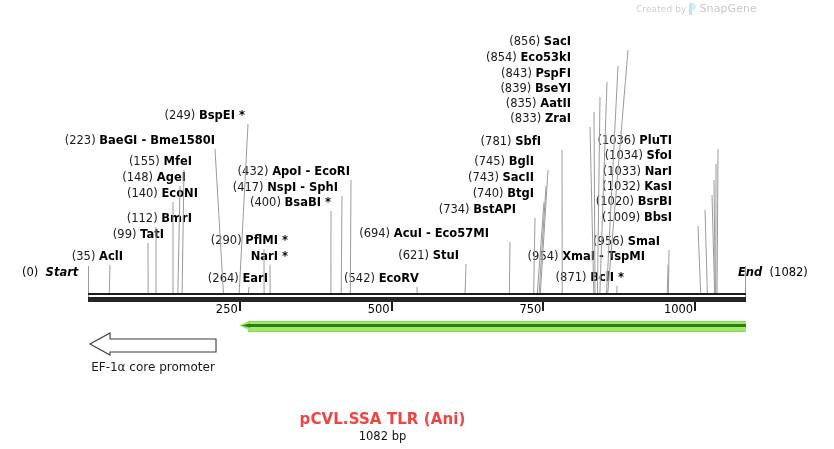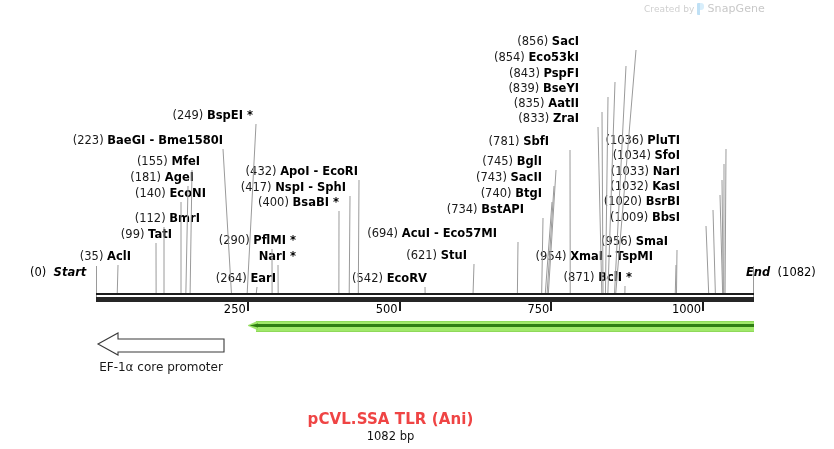--- a/index.html
+++ b/index.html
@@ -2,21 +2,21 @@
 <html><head>
 <meta charset="utf-8">
 <style>
   html,body{margin:0;padding:0;}
   body{
     width:834px;height:449px;position:relative;overflow:hidden;
     background:#ffffff;
     font-family:"DejaVu Sans","Liberation Sans",sans-serif;
     -webkit-font-smoothing:antialiased;
   }
-  .map{position:absolute;left:8px;top:0;width:765px;height:449px;}
+  .map{position:absolute;left:0;top:0;width:765px;height:449px;}
 
   
   .watermark{
     position:absolute;right:8px;top:2px;display:flex;align-items:center;gap:3px;
     font-size:9px;color:#cfcfcf;letter-spacing:.1px;white-space:nowrap;
   }
   .watermark .sg-name{font-size:11px;color:#c8c8c8;font-weight:400;}
   .sg-logo{width:7px;height:12px;position:relative;display:inline-block;}
   .sg-logo i{position:absolute;display:block;background:#bfe0f5;}
   .sg-logo i.a{left:0;top:0;width:3px;height:12px;border-radius:1px 0 0 1px;}
@@ -95,21 +95,21 @@
       <div class="lbl rt" style="left: 571px; top: 97px;"><span class="pos">(835) </span><span>AatII</span></div>
       <div class="lbl rt" style="left: 571px; top: 112px;"><span class="pos">(833) </span><span>ZraI</span></div>
       <div class="lbl rt" style="left: 245px; top: 109px;"><span class="pos">(249) </span><span>BspEI *</span></div>
       <div class="lbl rt" style="left: 215px; top: 134px;"><span class="pos">(223) </span><span>BaeGI - Bme1580I</span></div>
       <div class="lbl rt" style="left: 541px; top: 135px;"><span class="pos">(781) </span><span>SbfI</span></div>
       <div class="lbl rt" style="left: 672px; top: 134px;"><span class="pos">(1036) </span><span>PluTI</span></div>
       <div class="lbl rt" style="left: 672px; top: 149px;"><span class="pos">(1034) </span><span>SfoI</span></div>
       <div class="lbl rt" style="left: 192px; top: 155px;"><span class="pos">(155) </span><span>MfeI</span></div>
       <div class="lbl rt" style="left: 534px; top: 155px;"><span class="pos">(745) </span><span>BglI</span></div>
       <div class="lbl rt" style="left: 672px; top: 165px;"><span class="pos">(1033) </span><span>NarI</span></div>
-      <div class="lbl rt" style="left: 186px; top: 171px;"><span class="pos">(181) </span><span>AgeI</span></div>
+      <div class="lbl rt" style="left: 186px; top: 171px;"><span class="pos">(148) </span><span>AgeI</span></div>
       <div class="lbl rt" style="left: 350px; top: 165px;"><span class="pos">(432) </span><span>ApoI - EcoRI</span></div>
       <div class="lbl rt" style="left: 534px; top: 171px;"><span class="pos">(743) </span><span>SacII</span></div>
       <div class="lbl rt" style="left: 672px; top: 180px;"><span class="pos">(1032) </span><span>KasI</span></div>
       <div class="lbl rt" style="left: 183px; top: 187px; margin-left: 15px;"><span class="pos">(140) </span><span>EcoNI</span></div>
       <div class="lbl rt" style="left: 338px; top: 181px;"><span class="pos">(417) </span><span>NspI - SphI</span></div>
       <div class="lbl rt" style="left: 534px; top: 187px;"><span class="pos">(740) </span><span>BtgI</span></div>
       <div class="lbl rt" style="left: 672px; top: 195px;"><span class="pos">(1020) </span><span>BsrBI</span></div>
       <div class="lbl rt" style="left: 331px; top: 196px;"><span class="pos">(400) </span><span>BsaBI *</span></div>
       <div class="lbl rt" style="left: 516px; top: 203px;"><span class="pos">(734) </span><span>BstAPI</span></div>
       <div class="lbl rt" style="left: 172px; top: 212px; margin-left: 20px;"><span class="pos">(112) </span><span>BmrI</span></div>

